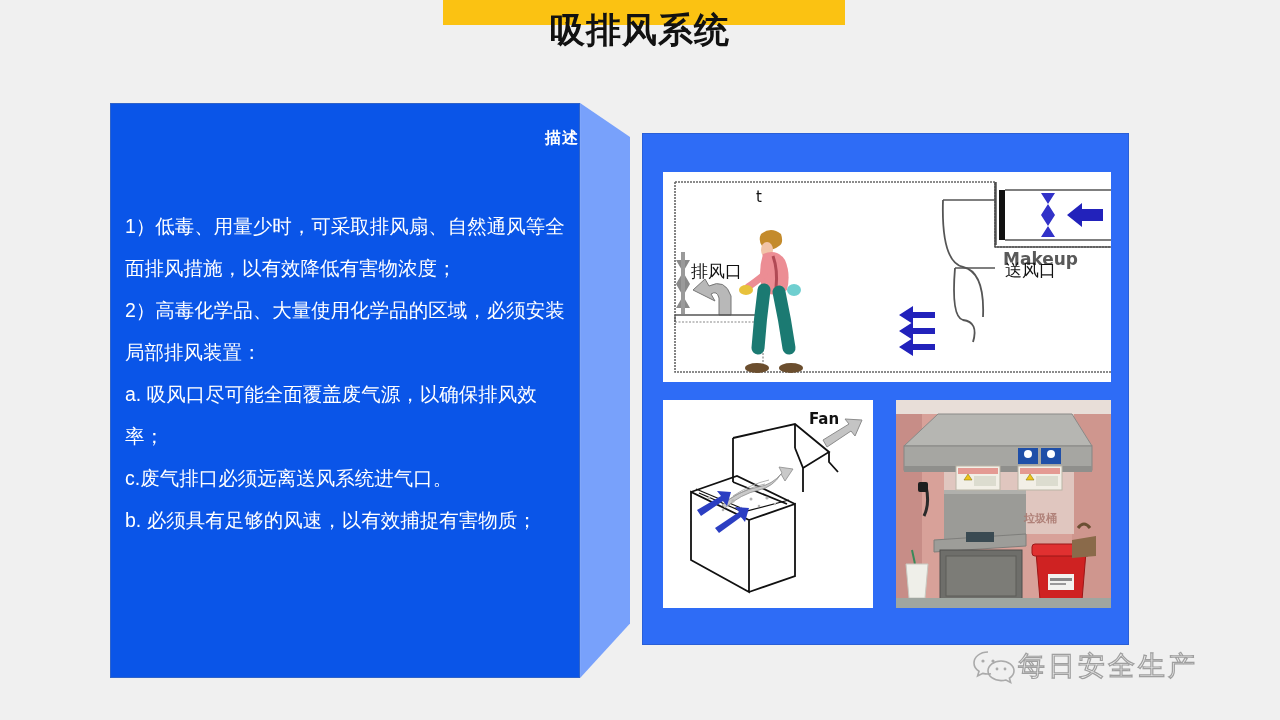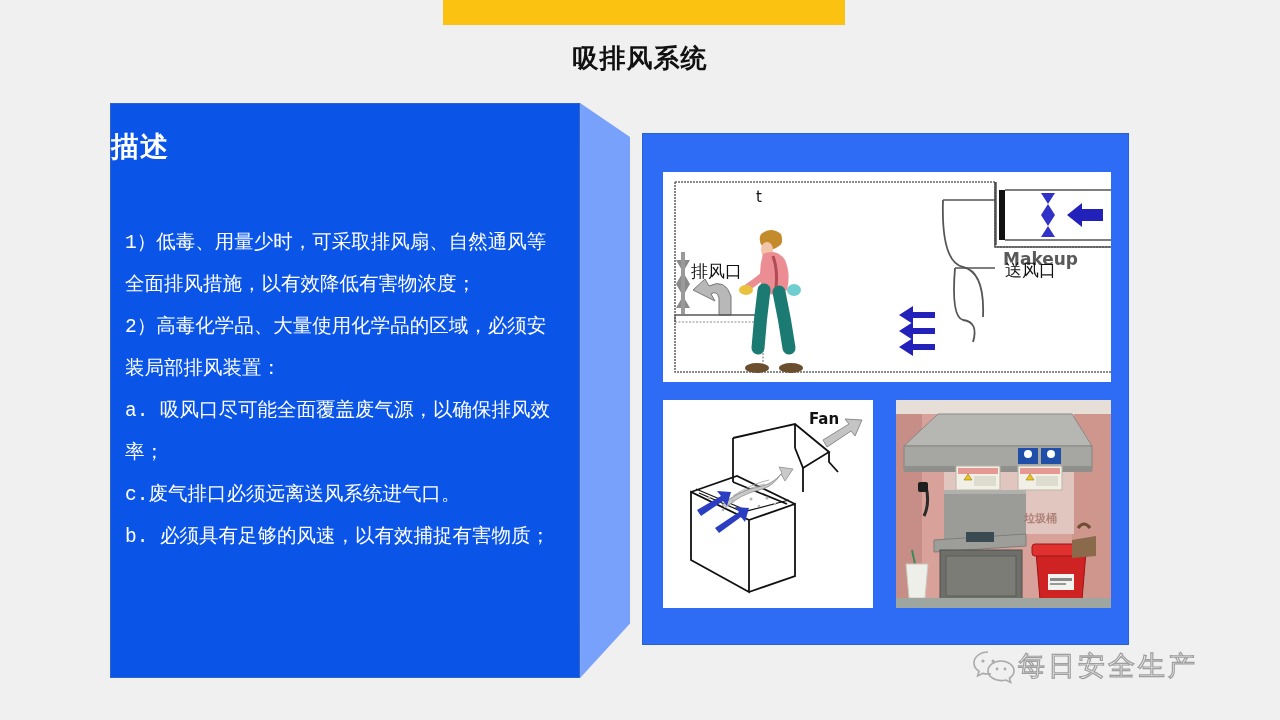--- a/index.html
+++ b/index.html
@@ -24,27 +24,26 @@
     width: 402px;
     height: 25px;
     background: #fbc212;
   }
   #page-title {
     position: absolute;
     left: 0px;
     top: 6px;
     width: 1280px;
     text-align: center;
-    font-size: 26px;
+    font-size: 35px;
     font-weight: bold;
     color: #111111;
     letter-spacing: 1px;
     line-height: 48px;
     font-family: "DejaVu Sans", "Liberation Sans", sans-serif;
-    margin-top: 28px;
   }
 
   
   #desc-panel-wrap {
     position: absolute;
     left: 110px;
     top: 103px;
     width: 520px;
     height: 575px;
   }
@@ -62,33 +61,33 @@
     position: absolute;
     left: 0;
     top: 0;
     width: 470px;
     height: 575px;
     background: #0a55e8;
     border: 1px solid #2f63c9;
   }
   #desc-heading {
     margin-top: 24px;
-    text-align: left;
+    text-align: right;
     color: #ffffff;
-    font-size: 28px;
+    font-size: 16px;
     font-weight: bold;
     letter-spacing: 1px;
     font-family: "DejaVu Sans", "Liberation Sans", sans-serif;
   }
   #desc-body {
     margin: 56px 14px 0 14px;
     color: #ffffff;
     font-size: 19.5px;
     line-height: 42px;
-    font-family: Liberation Mono, monospace;
+    font-family: Liberation Sans, sans-serif;
   }
   #desc-body .para { white-space: normal; }
 
   
   #figure-panel {
     position: absolute;
     left: 642px;
     top: 133px;
     width: 487px;
     height: 512px;

